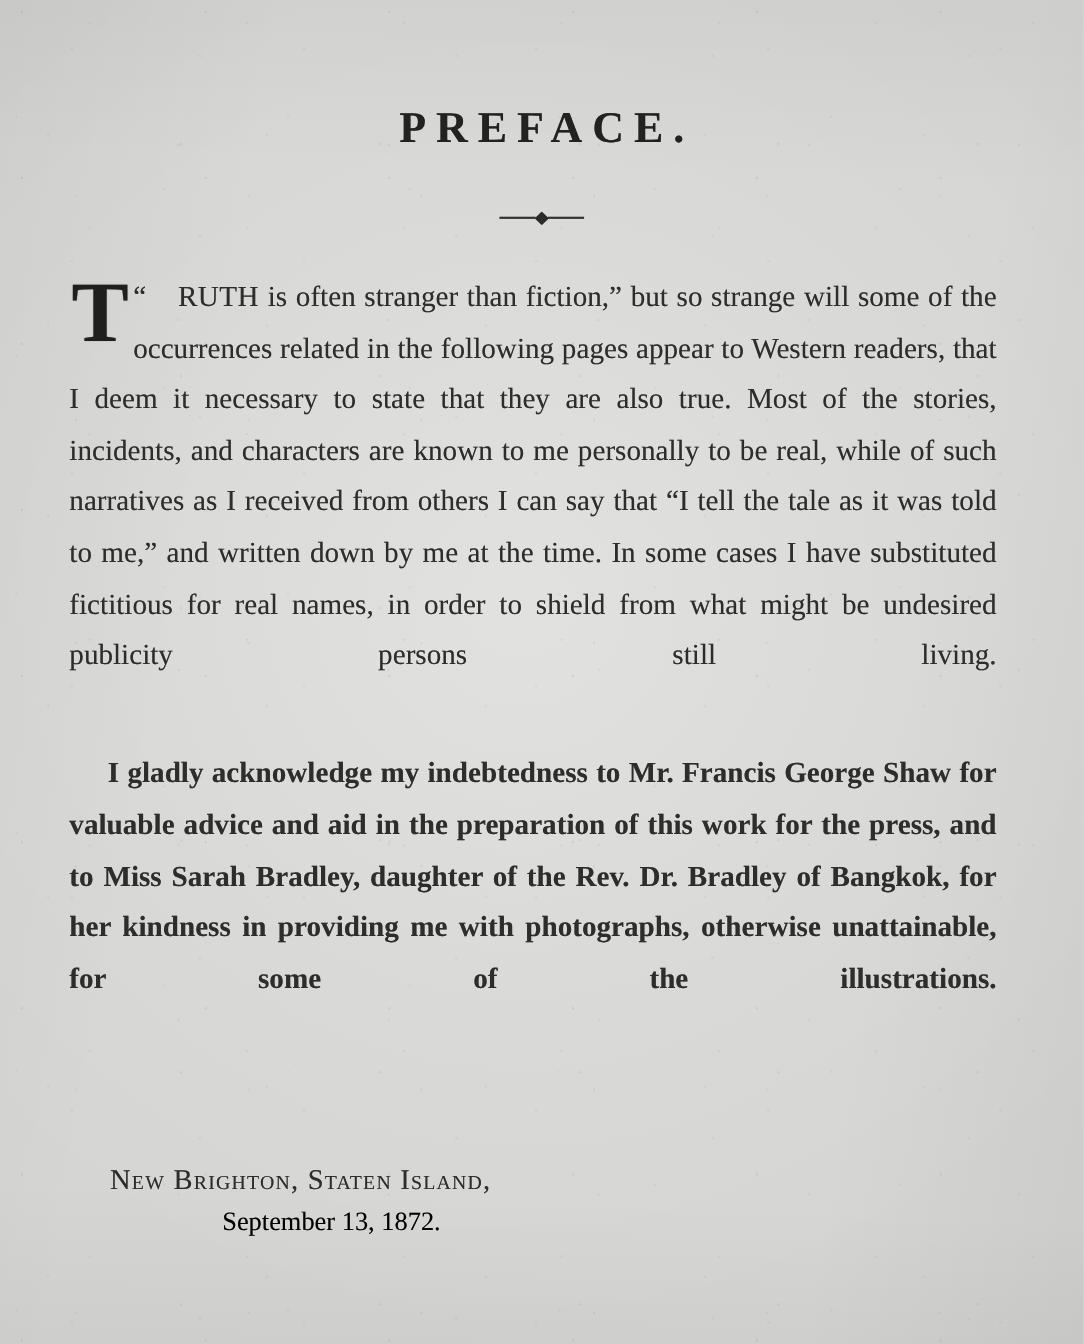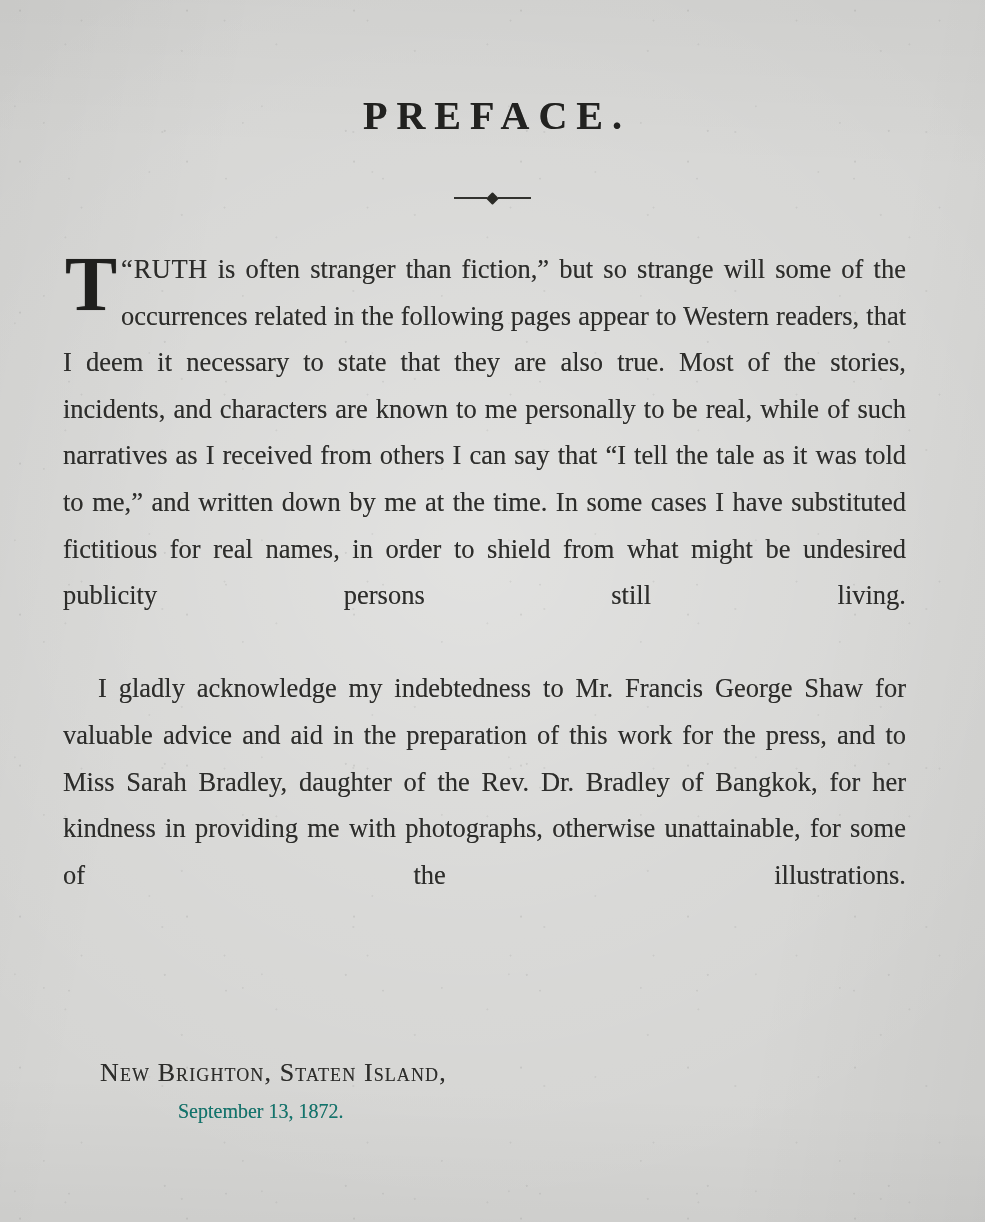--- a/index.html
+++ b/index.html
@@ -111,21 +111,22 @@
     text-justify: inter-word;
     margin: 0;
     color: #2d2d2b;
     text-shadow: 0 0 0.55px rgba(55,55,52,0.5);
   }
   .para.first {
     text-align: justify;
   }
   .para.second {
     text-indent: 35px;
-    margin-top: 0;
+    margin-top: 14px;
+    font-weight: bold;
   }
   
   .para::after {
     content: "";
     display: inline-block;
     width: 100%;
   }
 
   
   .openquote {
@@ -142,43 +143,44 @@
     line-height: 64px;
     font-weight: bold;
     margin: 6px 4px 0 2px;
     color: #1f1f1d;
     font-family: "Liberation Serif", "DejaVu Serif", serif;
     text-shadow: 0 0 0.8px rgba(30,30,28,0.6);
   }
   .smallcaps-lead {
     font-size: 26.5px;
     letter-spacing: 0.4px;
+    margin-left: 28px;
   }
 
   
   .signature {
     position: absolute;
     left: 100px;
     top: 1058px;
     width: 760px;
   }
   .sig-place {
     font-size: 26px;
     line-height: 30px;
     font-variant: small-caps;
     letter-spacing: 1.1px;
     color: #2d2d2b;
     text-shadow: 0 0 0.5px rgba(55,55,52,0.5);
   }
   .sig-date {
-    font-size: 20px;
+    font-size: 24px;
     line-height: 30px;
-    margin-left: 78px;
+    margin-left: 102px;
     margin-top: 8px;
-    color: #0f766e;
+    color: #000000;
     text-shadow: 0 0 0.5px rgba(55,55,52,0.5);
   }
 </style>
 </head>
 <body>
 
 <div class="page"></div>
 <div class="grain"></div>
 
 <div class="content">

